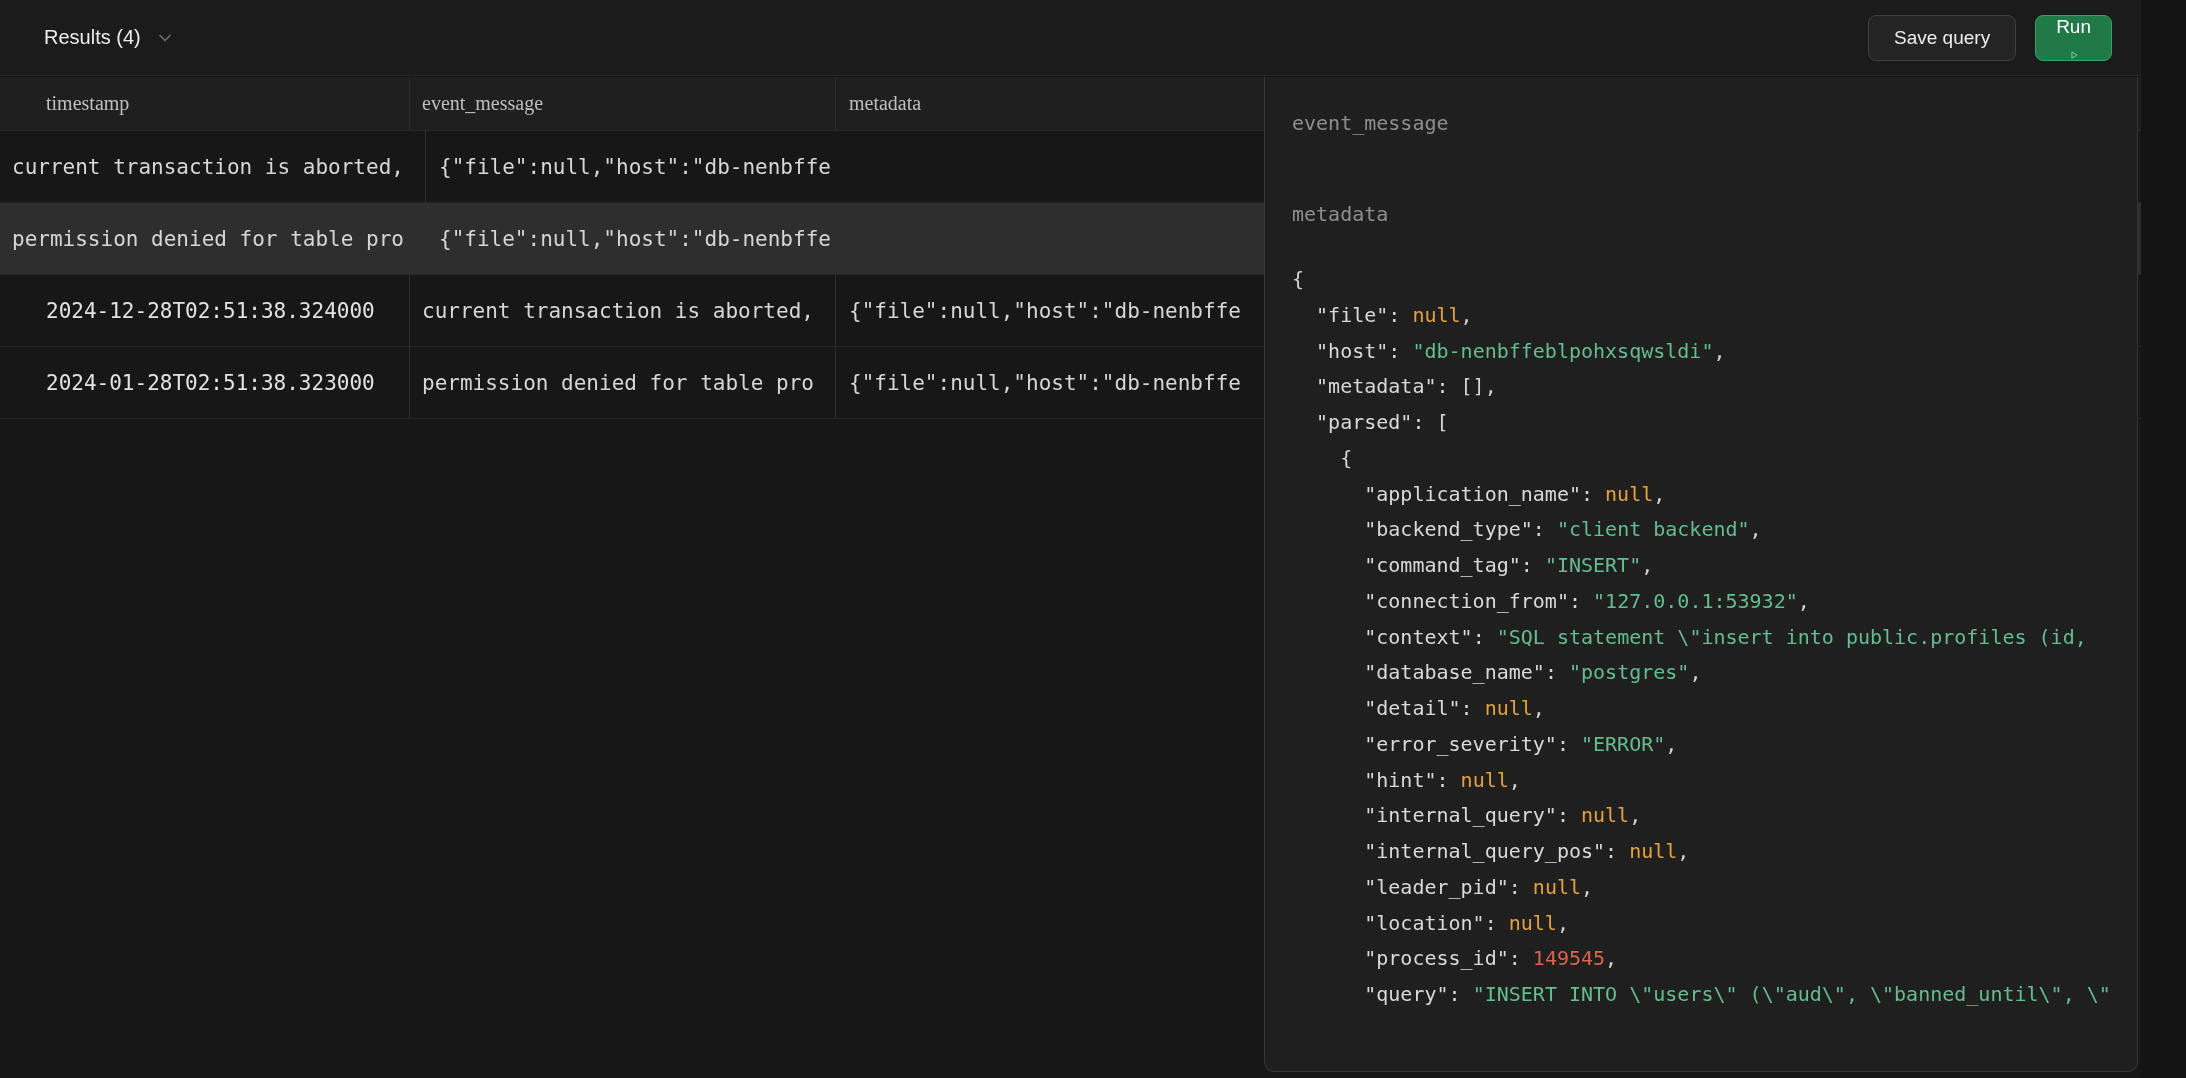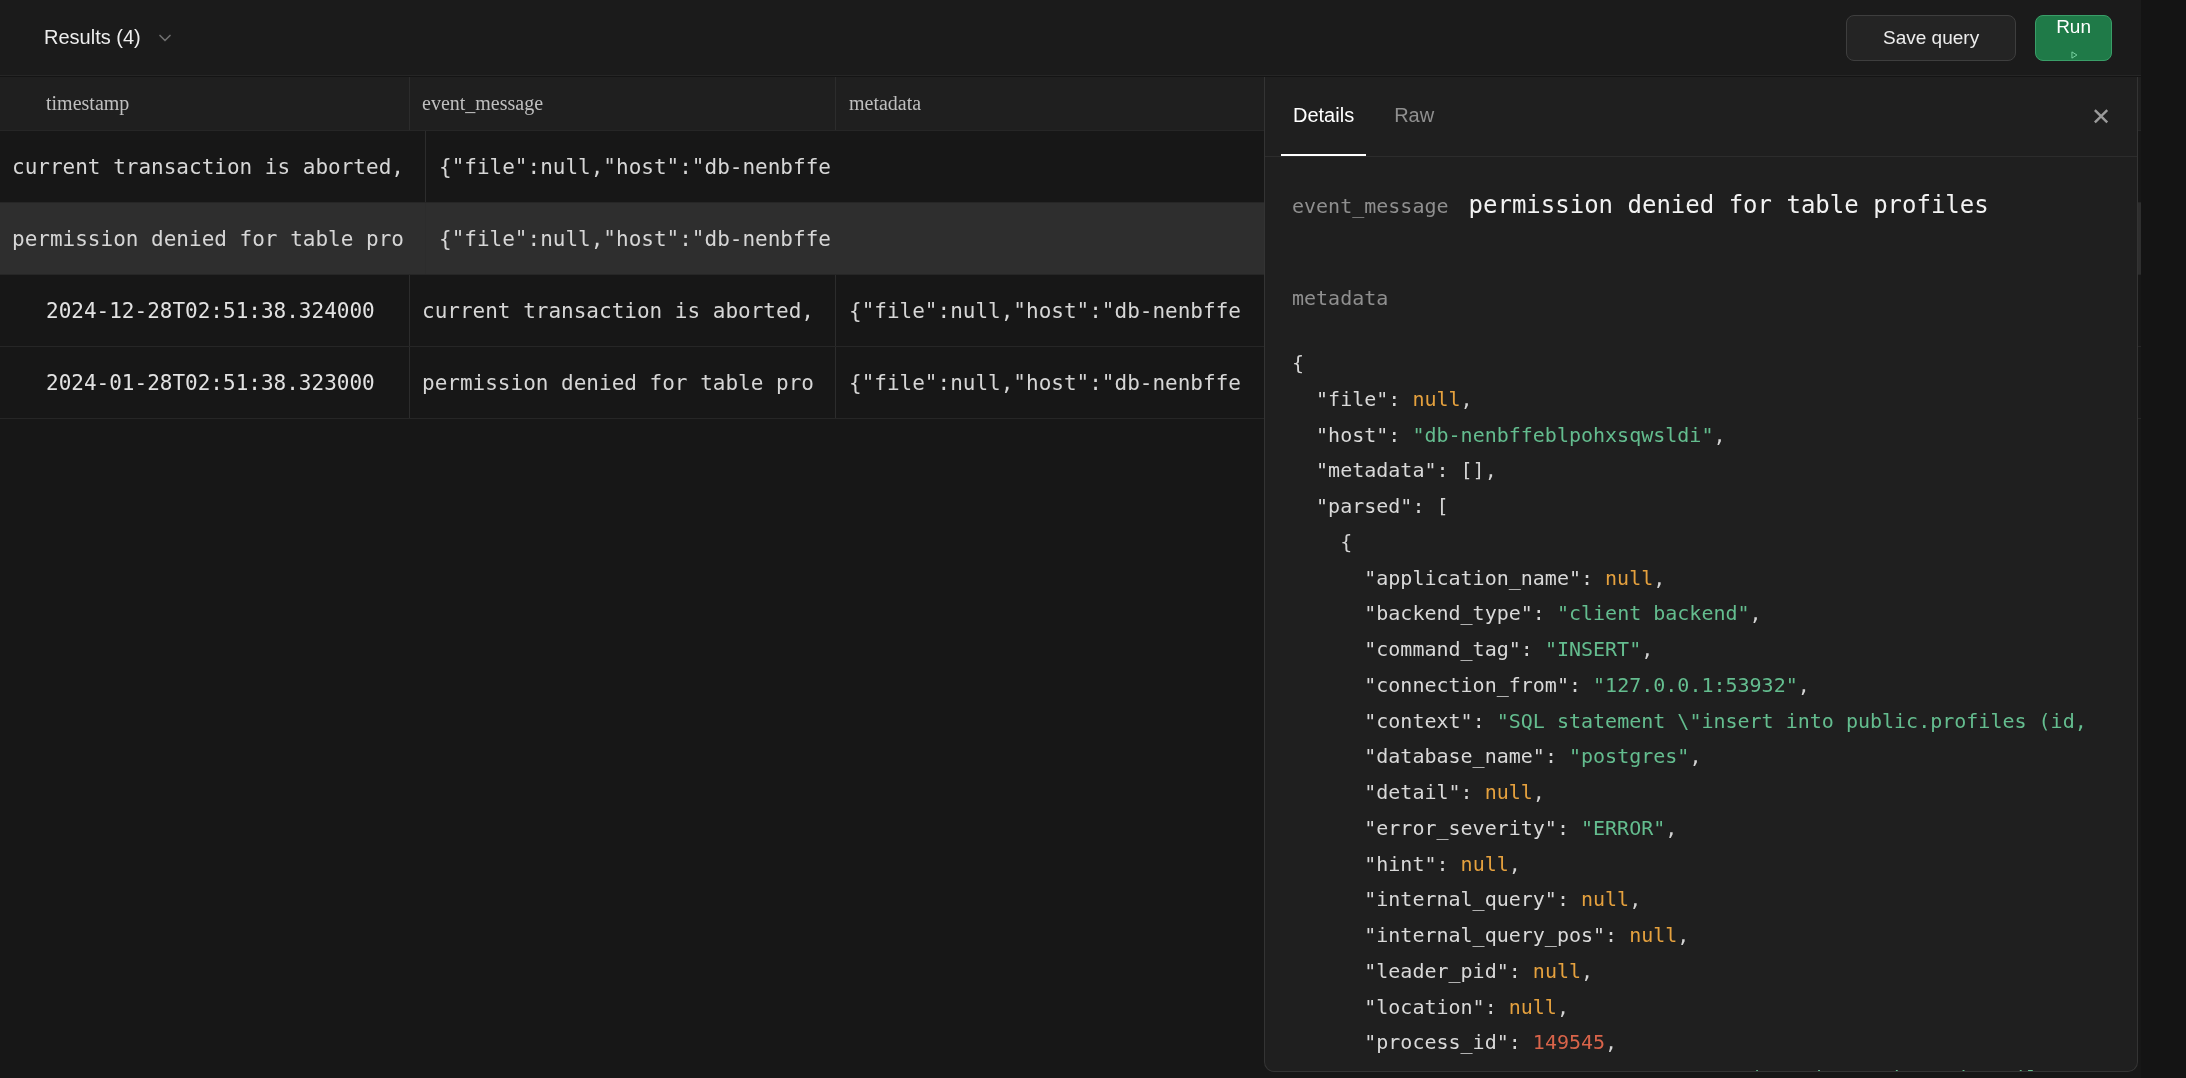--- a/index.html
+++ b/index.html
@@ -25,21 +25,21 @@
     border-bottom:1px solid var(--border-subtle);display:flex;align-items:center;
     justify-content:space-between;padding:0 29px 0 44px;
   }
   .results-toggle{display:flex;align-items:center;gap:14px;cursor:pointer;}
   .results-toggle .label{color:var(--text-primary);font-size:20px;font-weight:500;}
   .chev{width:20px;height:20px;color:#6e6e6e;}
   .topbar-actions{display:flex;align-items:center;gap:19px;}
   .btn{height:46px;border-radius:8px;font-size:19px;display:flex;align-items:center;
     cursor:pointer;font-family:"Liberation Sans",sans-serif;}
   .btn-secondary{background:var(--btn-secondary-bg);border:1px solid var(--btn-secondary-border);
-    color:var(--text-primary);padding:0 36px;}
+    color:var(--text-primary);padding:0 25px;}
   .btn-primary{background:var(--brand-green);border:1px solid var(--brand-green-border);
     color:#ffffff;padding:0 20px;gap:12px;flex-direction:column;}
   .play{width:22px;height:22px;color:var(--play-green);}
   
   .content{position:absolute;top:77px;left:0;right:0;bottom:0;background:var(--bg-row);}
   .thead{display:flex;height:54px;background:var(--bg-thead);border-bottom:1px solid var(--border-subtle);}
   .th{display:flex;align-items:center;color:var(--text-header);font-size:20px;font-family:Liberation Serif, serif;}
   .row{display:flex;height:72px;border-bottom:1px solid var(--border-subtle);
     background:var(--bg-row);cursor:pointer;}
   .row.selected{background:var(--bg-row-selected);}
@@ -120,29 +120,22 @@
         <div class="cell col-md mono">{"file":null,"host":"db-nenbffe</div>
       </div>
       <div class="row">
         <div class="cell col-ts mono">2024-01-28T02:51:38.323000</div>
         <div class="cell col-em mono">permission denied for table pro</div>
         <div class="cell col-md mono">{"file":null,"host":"db-nenbffe</div>
       </div>
     </div>
 
     <aside class="panel">
-      <div class="tabbar">
-        <div class="tab active">Details</div>
-        <div class="tab">Raw</div>
-        <div class="tab-spacer"></div>
-        <button class="close-btn">✕</button>
-      </div>
       <div class="panel-body">
         <div class="field-row">
           <span class="field-label mono">event_message</span>
-          <span class="field-value mono">permission denied for table profiles</span>
         </div>
         <div class="field-label mono metadata-label">metadata</div>
         <div class="json-block mono"><div class="json-line"><span class="tok-p">{</span></div><div class="json-line"><span class="tok-k">  "file"</span><span class="tok-p">: </span><span class="tok-u">null</span><span class="tok-p">,</span></div><div class="json-line"><span class="tok-k">  "host"</span><span class="tok-p">: </span><span class="tok-s">"db-nenbffeblpohxsqwsldi"</span><span class="tok-p">,</span></div><div class="json-line"><span class="tok-k">  "metadata"</span><span class="tok-p">: [],</span></div><div class="json-line"><span class="tok-k">  "parsed"</span><span class="tok-p">: [</span></div><div class="json-line"><span class="tok-p">    {</span></div><div class="json-line"><span class="tok-k">      "application_name"</span><span class="tok-p">: </span><span class="tok-u">null</span><span class="tok-p">,</span></div><div class="json-line"><span class="tok-k">      "backend_type"</span><span class="tok-p">: </span><span class="tok-s">"client backend"</span><span class="tok-p">,</span></div><div class="json-line"><span class="tok-k">      "command_tag"</span><span class="tok-p">: </span><span class="tok-s">"INSERT"</span><span class="tok-p">,</span></div><div class="json-line"><span class="tok-k">      "connection_from"</span><span class="tok-p">: </span><span class="tok-s">"127.0.0.1:53932"</span><span class="tok-p">,</span></div><div class="json-line"><span class="tok-k">      "context"</span><span class="tok-p">: </span><span class="tok-s">"SQL statement \"insert into public.profiles (id, </span></div><div class="json-line"><span class="tok-k">      "database_name"</span><span class="tok-p">: </span><span class="tok-s">"postgres"</span><span class="tok-p">,</span></div><div class="json-line"><span class="tok-k">      "detail"</span><span class="tok-p">: </span><span class="tok-u">null</span><span class="tok-p">,</span></div><div class="json-line"><span class="tok-k">      "error_severity"</span><span class="tok-p">: </span><span class="tok-s">"ERROR"</span><span class="tok-p">,</span></div><div class="json-line"><span class="tok-k">      "hint"</span><span class="tok-p">: </span><span class="tok-u">null</span><span class="tok-p">,</span></div><div class="json-line"><span class="tok-k">      "internal_query"</span><span class="tok-p">: </span><span class="tok-u">null</span><span class="tok-p">,</span></div><div class="json-line"><span class="tok-k">      "internal_query_pos"</span><span class="tok-p">: </span><span class="tok-u">null</span><span class="tok-p">,</span></div><div class="json-line"><span class="tok-k">      "leader_pid"</span><span class="tok-p">: </span><span class="tok-u">null</span><span class="tok-p">,</span></div><div class="json-line"><span class="tok-k">      "location"</span><span class="tok-p">: </span><span class="tok-u">null</span><span class="tok-p">,</span></div><div class="json-line"><span class="tok-k">      "process_id"</span><span class="tok-p">: </span><span class="tok-n">149545</span><span class="tok-p">,</span></div><div class="json-line"><span class="tok-k">      "query"</span><span class="tok-p">: </span><span class="tok-s">"INSERT INTO \"users\" (\"aud\", \"banned_until\", \"</span></div></div>
       </div>
     </aside>
   </div>
 </div>
 
 </body></html>

